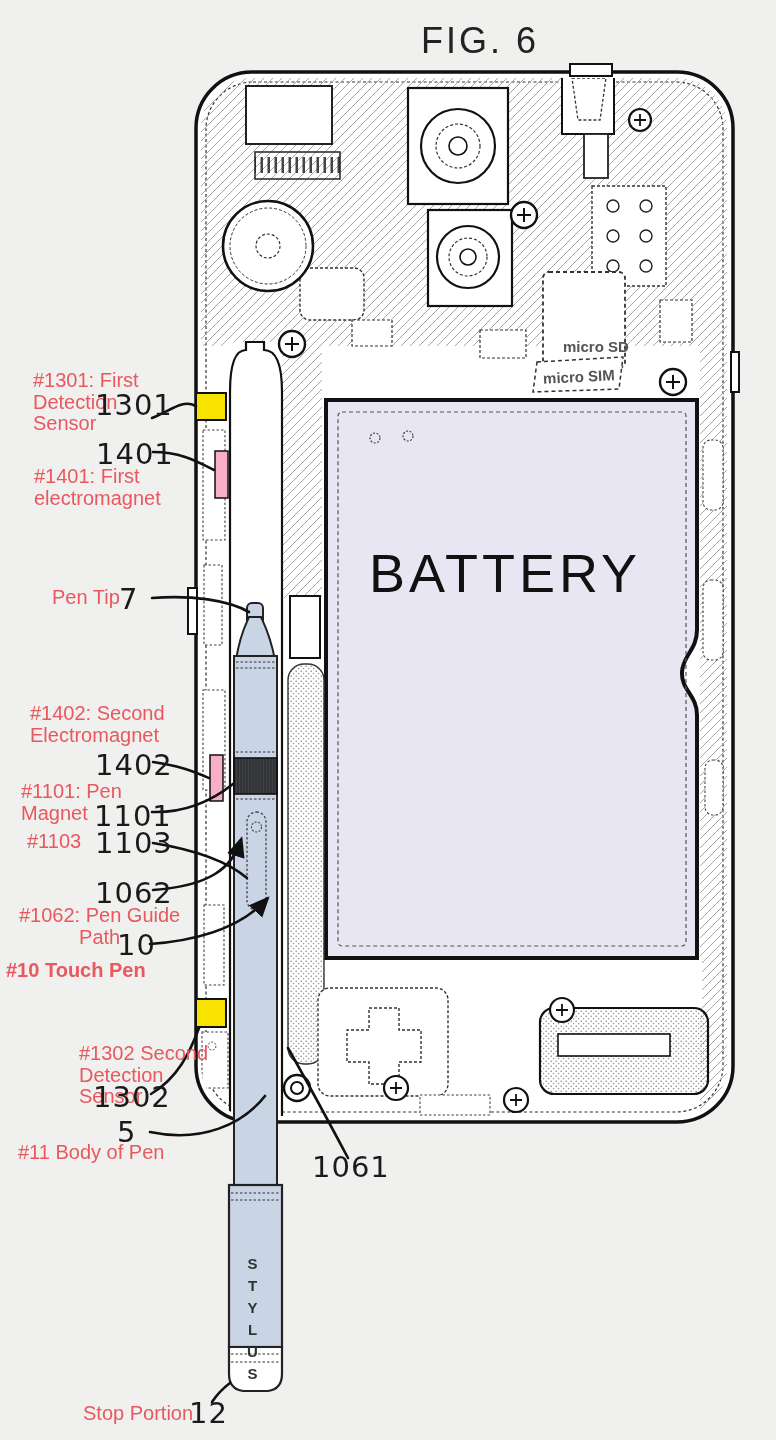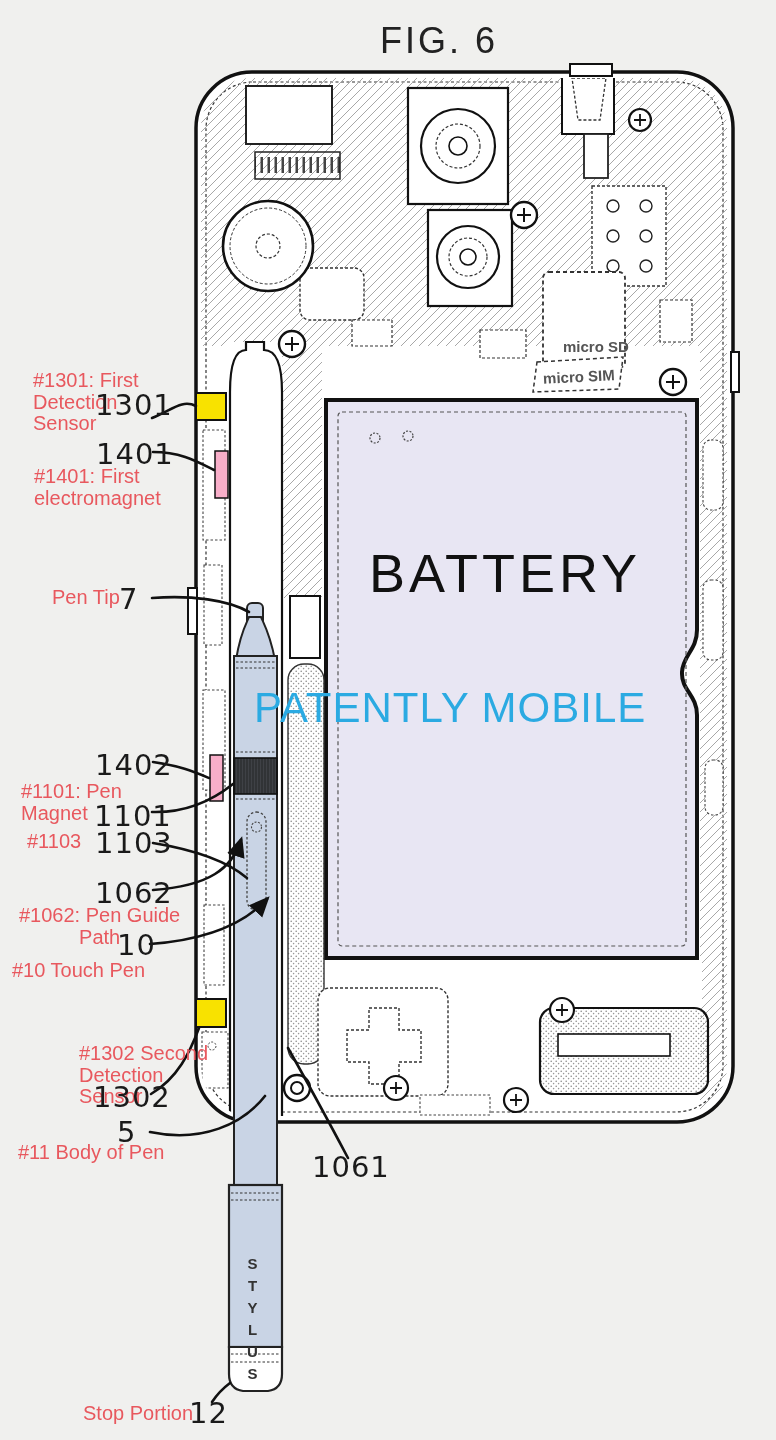--- a/index.html
+++ b/index.html
@@ -5,21 +5,21 @@
   :root{
     --label-red:#e8585e; --number-black:#1a1a1a; --highlight-yellow:#f8e200;
     --highlight-pink:#f8aec9; --pen-blue:#c9d4e5; --battery-lavender:#e8e6f3;
     --watermark-cyan:#2baae2; --bg-gray:#f0f0ee;
   }
   html,body{margin:0;padding:0;}
   body{font-family:"Liberation Sans",sans-serif;background:#fff;}
   .stage{position:relative;width:776px;height:1440px;background:var(--bg-gray);overflow:hidden;}
   .stage svg{position:absolute;left:0;top:0;}
   .abs{position:absolute;}
-  .fig-title{left:380px;top:20px;width:200px;text-align:left;font-size:36px;
+  .fig-title{left:380px;top:20px;width:200px;text-align:center;font-size:36px;
     letter-spacing:3px;color:#222;}
   .red-label{color:var(--label-red);font-size:20px;line-height:21.5px;white-space:pre-line;}
   .pat-num{color:var(--number-black);font-size:29px;letter-spacing:1px;
     font-family:"DejaVu Sans",sans-serif;}
   .battery-word{left:312px;top:542px;width:386px;text-align:center;font-size:54px;
     letter-spacing:4px;color:#111;}
   .watermark{left:254px;top:684px;width:420px;font-size:42px;letter-spacing:1px;
     color:var(--watermark-cyan);}
   .chip-label{color:#555;font-size:15px;font-weight:bold;}
   .micro-sd{left:553px;top:338px;margin-left:10px;}
@@ -221,54 +221,55 @@
       <path d="M151 1094 C178 1078 190 1052 199 1028"></path>
       <path d="M150 1132 C202 1143 243 1124 265 1096"></path>
       <path d="M288 1048 C314 1094 331 1126 348 1158"></path>
       <path d="M212 1402 C216 1396 222 1389 230 1383"></path>
     </g>
   </svg>
 
   <div class="abs fig-title">FIG. 6</div>
 
   <div class="abs battery-word">BATTERY</div>
-  <div class="abs watermark">PATENTLY MOBILE</div>
 
   <div class="abs chip-label micro-sd">micro SD</div>
   <div class="abs chip-label micro-sim">micro SIM</div>
 
   <div class="abs stylus-word">STYLUS</div>
 
   <div class="abs red-label" style="left:33px;top:370px;">#1301: First
 Detection
 Sensor</div>
   <div class="abs pat-num" style="left:95px;top:388px;">1301</div>
 
   <div class="abs pat-num" style="left:96px;top:437px;">1401</div>
   <div class="abs red-label" style="left:34px;top:466px;">#1401: First
 electromagnet</div>
 
   <div class="abs red-label" style="left:52px;top:587px;">Pen Tip</div>
   <div class="abs pat-num" style="left:119px;top:582px;">7</div>
 
+  <div class="abs red-label" style="left:30px;top:703px;">#1402: Second
+Electromagnet</div>
   <div class="abs pat-num" style="left:95px;top:748px;">1402</div>
 
   <div class="abs red-label" style="left:21px;top:781px;">#1101: Pen
 Magnet</div>
   <div class="abs pat-num" style="left:94px;top:799px;">1101</div>
 
   <div class="abs red-label" style="left:27px;top:831px;">#1103</div>
   <div class="abs pat-num" style="left:95px;top:826px;">1103</div>
 
   <div class="abs pat-num" style="left:95px;top:876px;">1062</div>
   <div class="abs red-label" style="left:19px;top:905px;text-align:center;">#1062: Pen Guide
 Path</div>
 
   <div class="abs pat-num" style="left:117px;top:928px;">10</div>
-  <div class="abs red-label" style="left:12px;top:960px;">#10 Touch Pen</div>
+  <div class="abs red-label" style="left:6px;top:960px;font-weight:bold;">#10 Touch Pen</div>
 
   <div class="abs red-label" style="left:35px;top:1043px;margin-left:44px;">#1302 Second
 Detection
 Sensor</div>
   <div class="abs pat-num" style="left:93px;top:1080px;">1302</div>
 
   <div class="abs pat-num" style="left:117px;top:1115px;">5</div>
   <div class="abs red-label" style="left:18px;top:1142px;">#11 Body of Pen</div>
 
   <div class="abs pat-num" style="left:312px;top:1150px;">1061</div>

